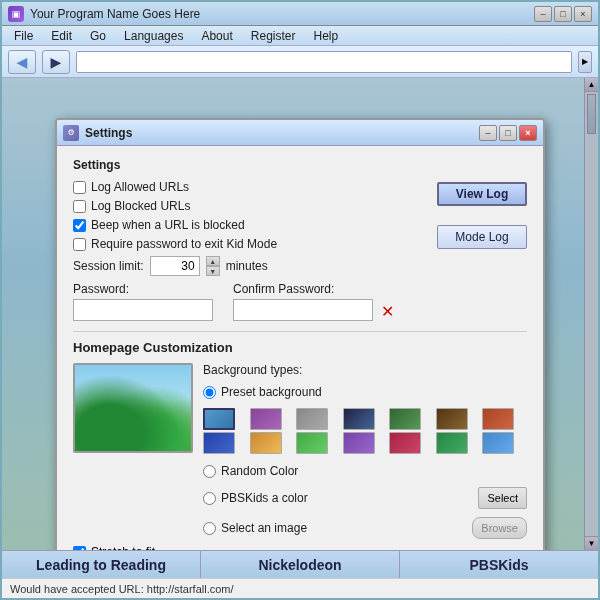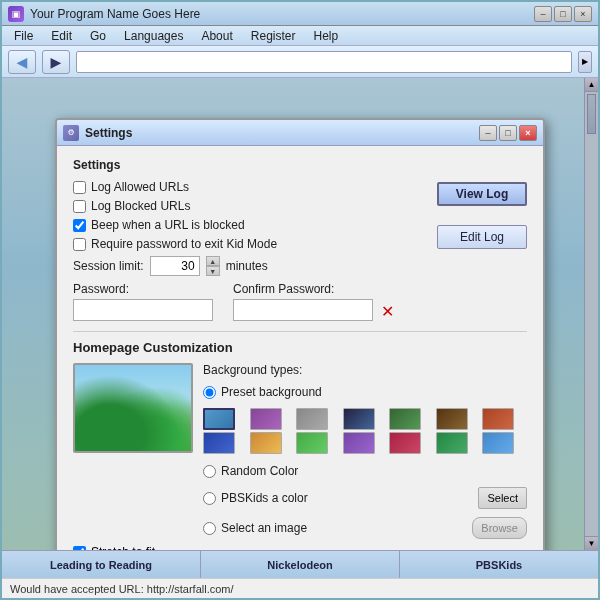--- a/index.html
+++ b/index.html
@@ -120,21 +120,21 @@
     .status-tabs {
       display: flex;
       flex: 1;
       height: 100%;
     }
     .status-tab {
       flex: 1;
       display: flex;
       align-items: center;
       justify-content: center;
-      font-size: 11px;
+      font-size: 14px;
       font-weight: bold;
       color: #224;
       border-right: 1px solid #99b;
     }
 
     .url-blocked-bar {
       height: 20px;
       background: #f0f0f0;
       border-top: 1px solid #ccc;
       display: flex;
@@ -530,21 +530,21 @@
                 <input class="session-input" type="text" value="30" style="">
                 <div class="spin-btn">
                   <div class="spin-up">▲</div>
                   <div class="spin-down">▼</div>
                 </div>
                 <label>minutes</label>
               </div>
             </div>
             <div class="settings-right">
               <button class="dialog-btn primary">View Log</button>
-              <button class="dialog-btn">Edit Log</button>
+              <button class="dialog-btn">Mode Log</button>
             </div>
           </div>
 
           <div class="password-section">
             <div class="pw-group">
               <span class="pw-label">Password:</span>
               <input class="pw-input" type="password" style="">
             </div>
             <div class="pw-group">
               <span class="pw-label">Confirm Password:</span>

